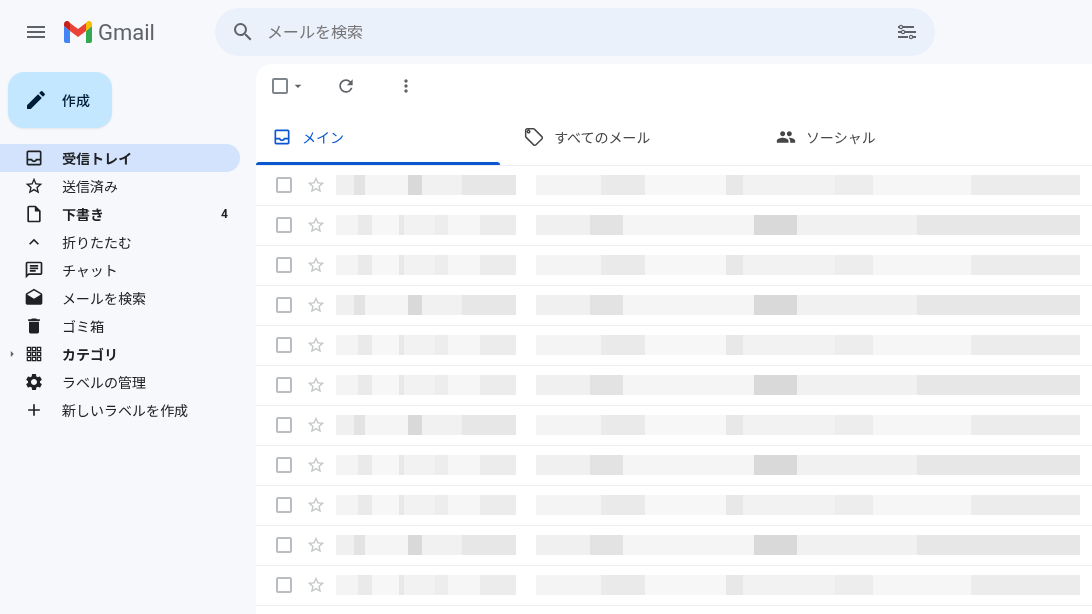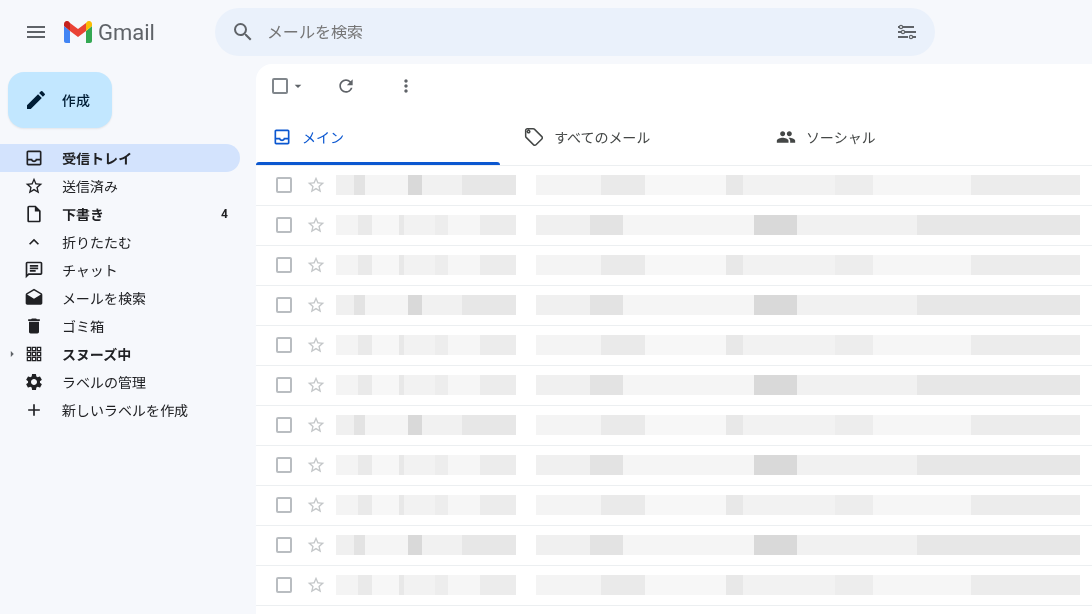--- a/index.html
+++ b/index.html
@@ -174,21 +174,21 @@
             <span class="category-arrow">
               <svg width="14" height="14" viewBox="0 0 24 24">
                 <path fill="#5f6368" d="M10 17l5-5-5-5v10z"></path>
               </svg>
             </span>
             <span class="nav-icon">
               <svg width="20" height="20" viewBox="0 0 24 24" fill="#202124" style="color:#202124">
                 <path d="M4 8h4V4H4v4zm6 12h4v-4h-4v4zm-6 0h4v-4H4v4zm0-6h4v-4H4v4zm6 0h4v-4h-4v4zm6-10v4h4V4h-4zm-6 4h4V4h-4v4zm6 6h4v-4h-4v4zm0 6h4v-4h-4v4z" fill="none" stroke="currentColor" stroke-width="1.5"></path>
               </svg>
             </span>
-            <span>スヌーズ中</span>
+            <span>カテゴリ</span>
           </li>
         </div>
         <div class="sidebar-row-wrap">
           <li class="nav-item">
             <span class="nav-icon">
               <svg width="20" height="20" viewBox="0 0 24 24" fill="#202124" style="color:#202124">
                 <path d="M19.14 12.94c.04-.3.06-.61.06-.94 0-.32-.02-.64-.07-.94l2.03-1.58a.5.5 0 00.12-.61l-1.92-3.32a.488.488 0 00-.59-.22l-2.39.96c-.5-.38-1.03-.7-1.62-.94l-.36-2.54a.484.484 0 00-.48-.41h-3.84c-.24 0-.43.17-.47.41l-.36 2.54c-.59.24-1.13.57-1.62.94l-2.39-.96c-.22-.08-.47 0-.59.22L2.74 8.87c-.12.21-.08.47.12.61l2.03 1.58c-.05.3-.07.62-.07.94s.02.64.07.94l-2.03 1.58a.5.5 0 00-.12.61l1.92 3.32c.12.22.37.29.59.22l2.39-.96c.5.38 1.03.7 1.62.94l.36 2.54c.05.24.24.41.48.41h3.84c.24 0 .44-.17.47-.41l.36-2.54c.59-.24 1.13-.56 1.62-.94l2.39.96c.22.08.47 0 .59-.22l1.92-3.32c.12-.22.07-.47-.12-.61l-2.01-1.58zM12 15.6c-1.98 0-3.6-1.62-3.6-3.6s1.62-3.6 3.6-3.6 3.6 1.62 3.6 3.6-1.62 3.6-3.6 3.6z"></path>
               </svg>
             </span>
             <span>ラベルの管理</span>

